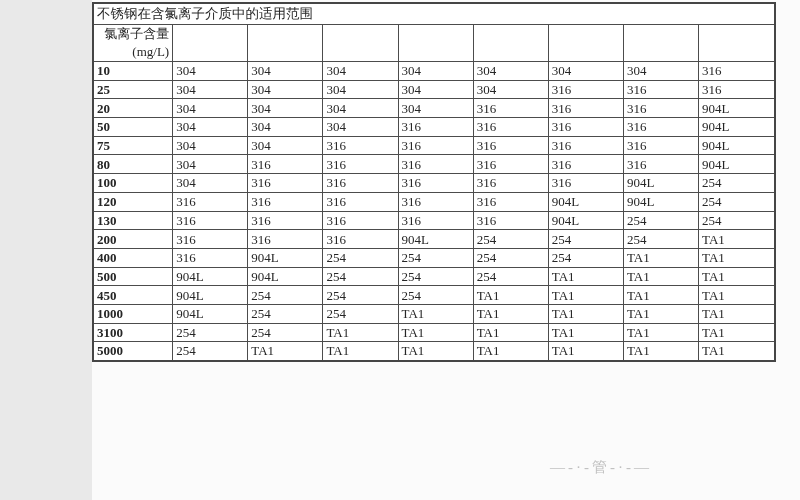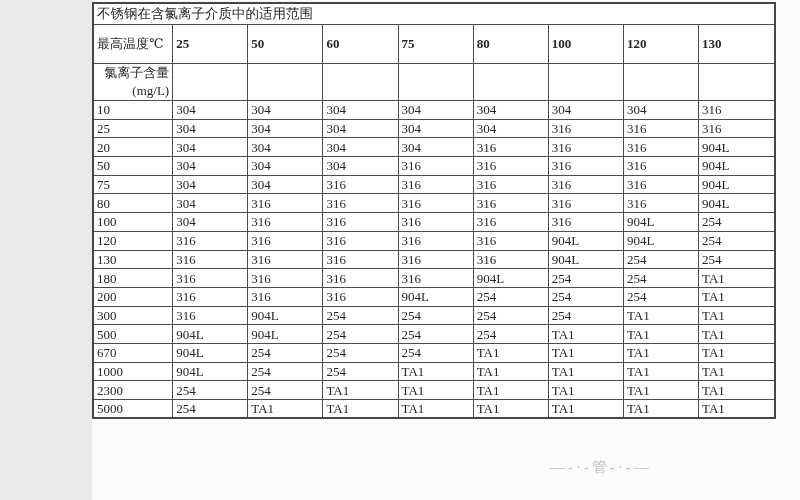--- a/index.html
+++ b/index.html
@@ -48,21 +48,21 @@
     height: 20px;
     font-size: 13.5px;
     white-space: nowrap;
   }
   .hdr-row td { height: 38px; }
   .unit-row td { height: 36px; text-align: right; }
   .cn { white-space: normal; word-break: break-all; }
   .num { font-weight: bold; white-space: nowrap; }
   tbody.data tr { height: 18.7px; }
   tbody.data td { white-space: nowrap; line-height: 1; }
-  tbody.data td.rowlabel { font-weight: normal; }
+  tbody.data td.rowlabel { font-weight: bold; }
   .watermark {
     position: absolute;
     left: 550px;
     top: 458px;
     width: 230px;
     font-size: 15px;
     letter-spacing: 3px;
     color: #8f8f8f;
     opacity: 0.55;
     filter: blur(0.6px);
@@ -87,31 +87,20 @@
           <col style="width:66px">
         <col style="width:66px">
           <col style="width:66px">
           <col style="width:66px">
           <col style="width:67px">
       </colgroup>
       <tbody>
         <tr class="title-row">
           <td colspan="9">不锈钢在含氯离子介质中的适用范围</td>
         </tr>
-        <tr class="hdr-row">
-          <td class="cn">最高温度℃</td>
-          <td class="num">25</td>
-          <td class="num">50</td>
-          <td class="num">60</td>
-          <td class="num">75</td>
-          <td class="num">80</td>
-          <td class="num">100</td>
-          <td class="num">120</td>
-          <td class="num">130</td>
-        </tr>
         <tr class="unit-row">
           <td class="cn">氯离子含量(mg/L)</td>
           <td></td>
           <td></td>
           <td></td>
           <td></td>
           <td></td>
           <td></td>
           <td></td>
           <td></td>
@@ -211,43 +200,32 @@
             <td>316</td>
             <td>316</td>
             <td>316</td>
             <td>316</td>
             <td>316</td>
             <td>904L</td>
             <td>254</td>
             <td>254</td>
           </tr>
           <tr>
-            <td class="rowlabel">180</td>
-            <td>316</td>
-            <td>316</td>
-            <td>316</td>
-            <td>316</td>
-            <td>904L</td>
-            <td>254</td>
-            <td>254</td>
-            <td>TA1</td>
-          </tr>
-          <tr>
             <td class="rowlabel">200</td>
             <td>316</td>
             <td>316</td>
             <td>316</td>
             <td>904L</td>
             <td>254</td>
             <td>254</td>
             <td>254</td>
             <td>TA1</td>
           </tr>
           <tr>
-            <td class="rowlabel">300</td>
+            <td class="rowlabel">400</td>
             <td>316</td>
             <td>904L</td>
             <td>254</td>
             <td>254</td>
             <td>254</td>
             <td>254</td>
             <td>TA1</td>
             <td>TA1</td>
           </tr>
           <tr>
@@ -255,21 +233,21 @@
             <td>904L</td>
             <td>904L</td>
             <td>254</td>
             <td>254</td>
             <td>254</td>
             <td>TA1</td>
             <td>TA1</td>
             <td>TA1</td>
           </tr>
           <tr>
-            <td class="rowlabel">670</td>
+            <td class="rowlabel">450</td>
             <td>904L</td>
             <td>254</td>
             <td>254</td>
             <td>254</td>
             <td>TA1</td>
             <td>TA1</td>
             <td>TA1</td>
             <td>TA1</td>
           </tr>
           <tr>
@@ -277,21 +255,21 @@
             <td>904L</td>
             <td>254</td>
             <td>254</td>
             <td>TA1</td>
             <td>TA1</td>
             <td>TA1</td>
             <td>TA1</td>
             <td>TA1</td>
           </tr>
           <tr>
-            <td class="rowlabel">2300</td>
+            <td class="rowlabel">3100</td>
             <td>254</td>
             <td>254</td>
             <td>TA1</td>
             <td>TA1</td>
             <td>TA1</td>
             <td>TA1</td>
             <td>TA1</td>
             <td>TA1</td>
           </tr>
           <tr>

